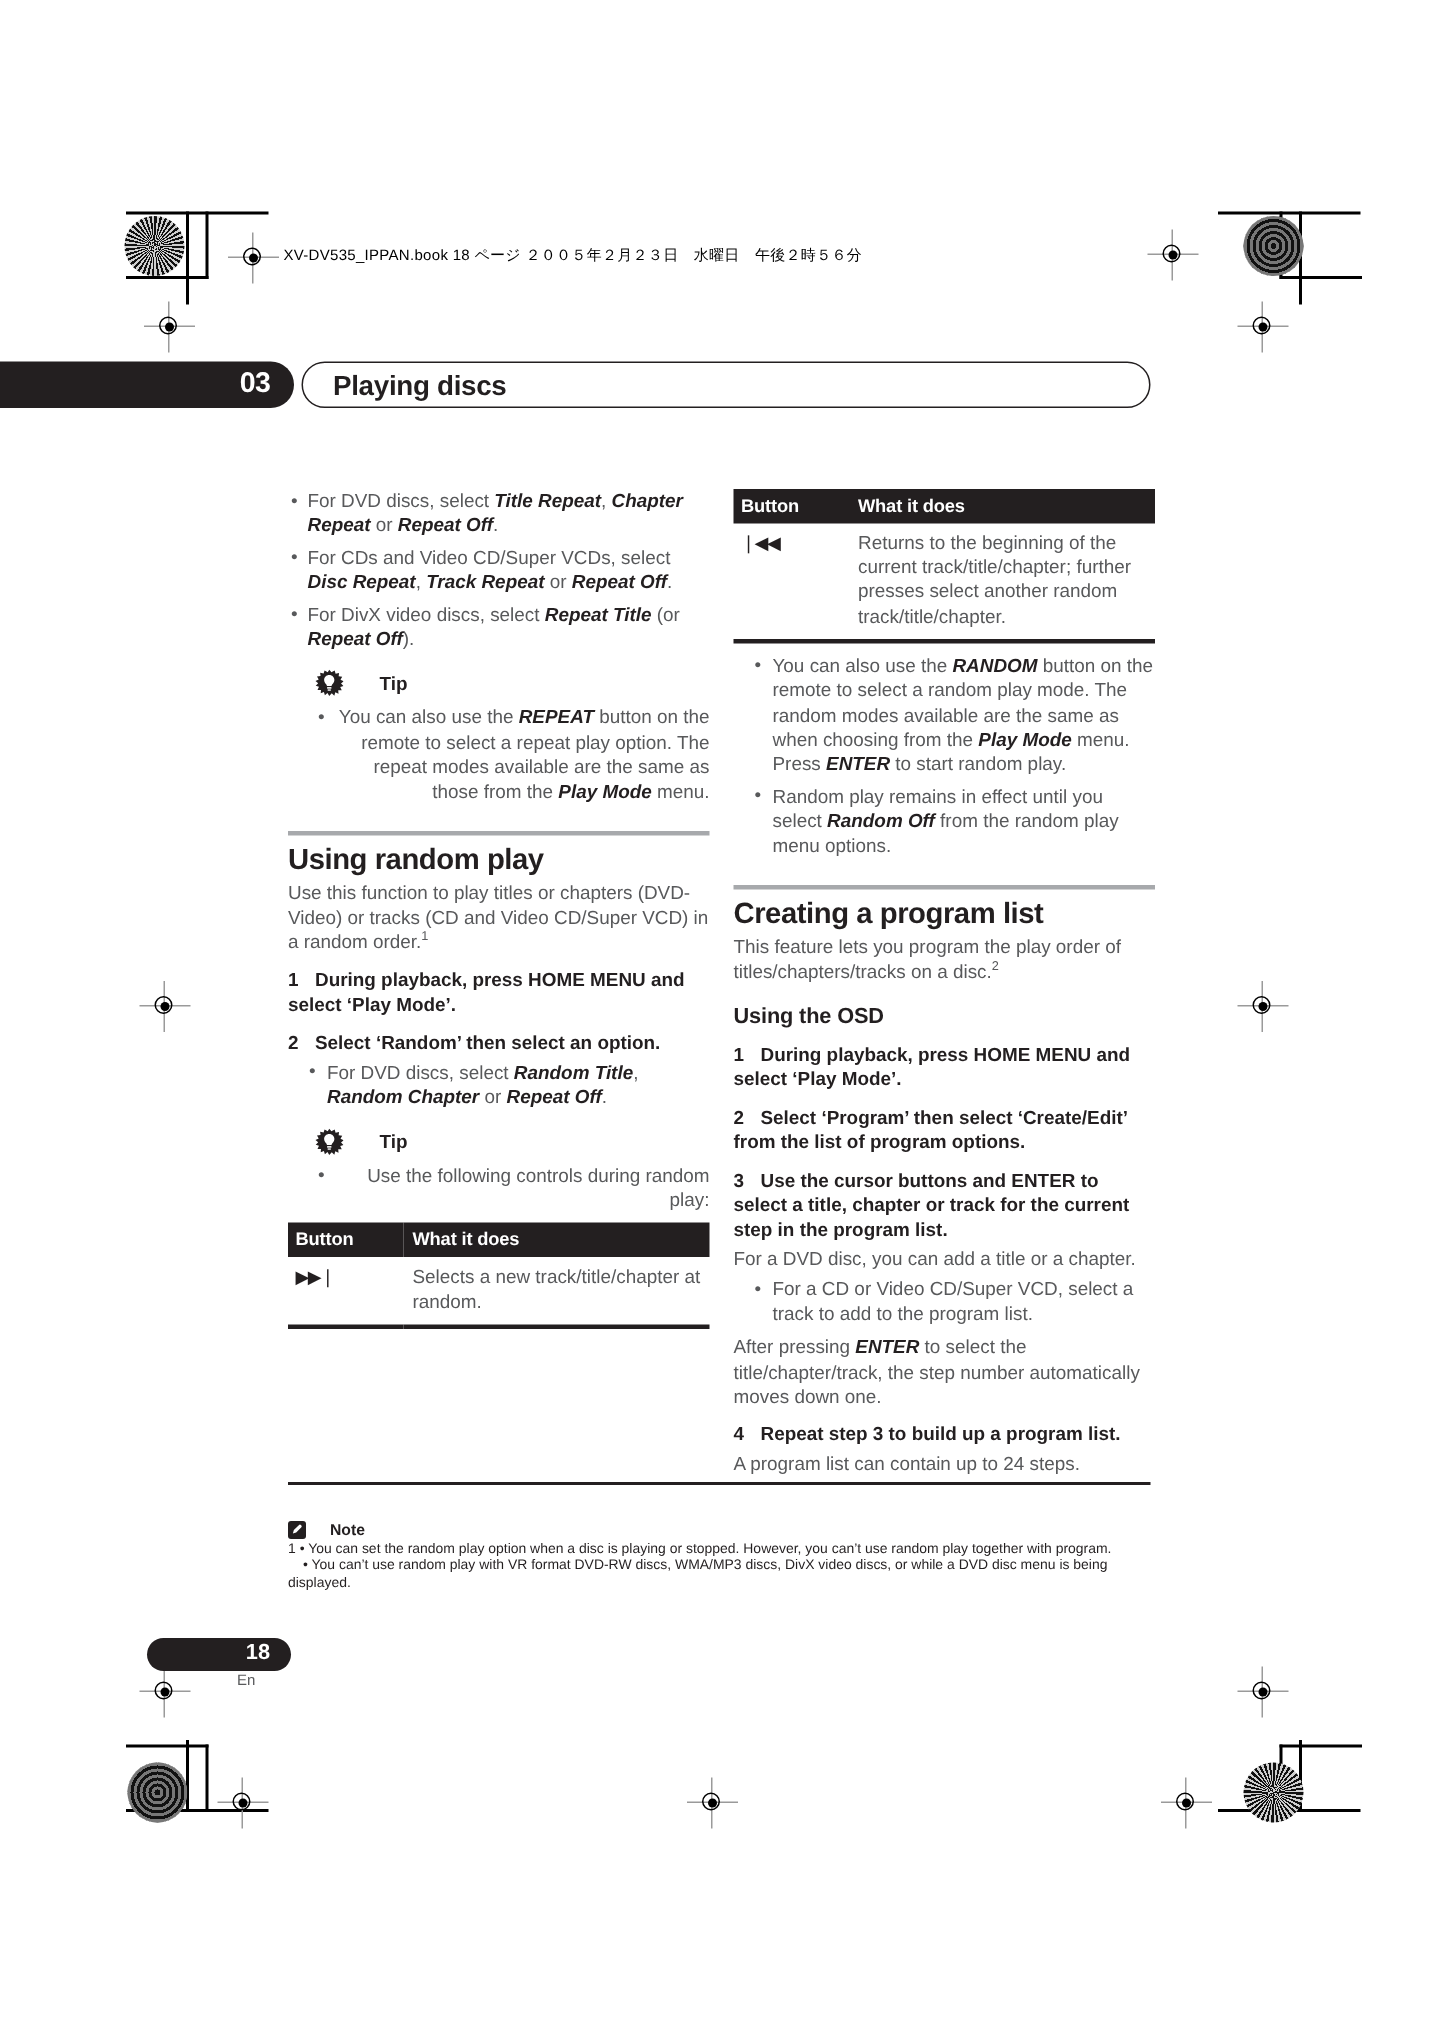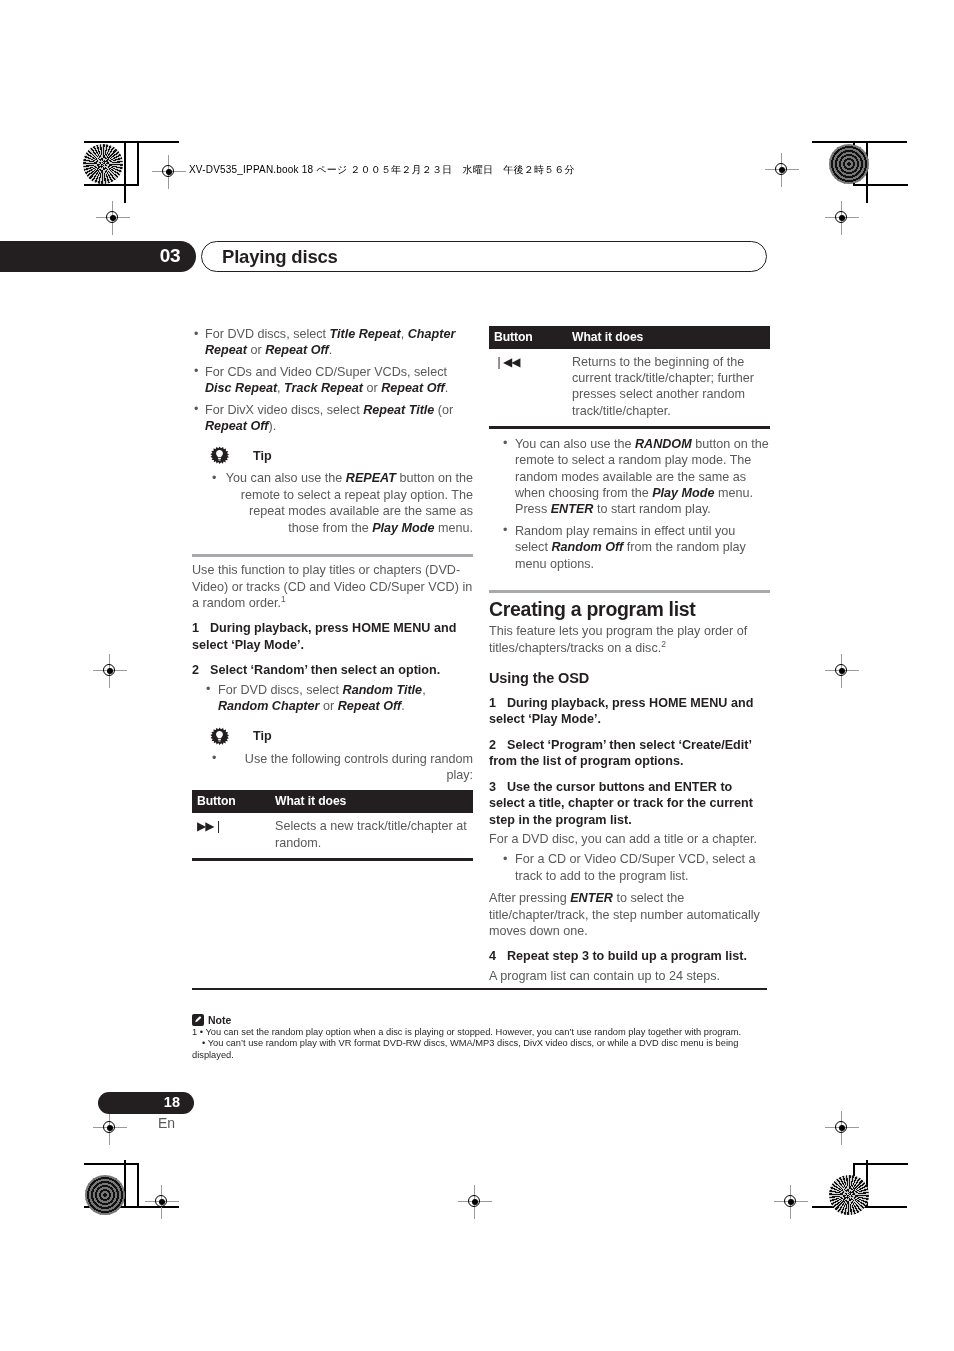--- a/index.html
+++ b/index.html
@@ -237,21 +237,21 @@
   
   .note-zone {
     position: absolute;
     left: 192px; top: 988px;
     width: 575px;
   }
   .note-rule-top {
     height: 1.6px; background: #231f20; margin-bottom: 4px;
   }
   .note-head {
-    display: flex; align-items: flex-end; gap: 4px;
+    display: flex; align-items: flex-end; gap: 16px;
     margin-bottom: 1px;
     margin-top: 24px;
   }
   .note-icon { width: 12px; height: 12px; display: block; }
   .note-label {
     font-size: 10.5px; font-weight: bold; color: #231f20;
   }
   .fn-line {
     font-size: 9.3px;
     line-height: 11.6px;
@@ -271,21 +271,21 @@
   .pagenum {
     position: absolute;
     right: 14px; top: 2px;
     color: #fff;
     font-size: 14.5px;
     font-weight: bold;
   }
   .pagelang {
     position: absolute;
     left: 158px; top: 1115px;
-    font-size: 14px;
+    font-size: 10px;
     color: #58595b;
   }
 </style>
 </head>
 <body>
 
 <div>
 
   <div class="crop-line" style="left:84px;top:141px;width:95px;height:2px;"></div>
   <div class="crop-line" style="left:124px;top:141px;width:2px;height:62px;"></div>
@@ -406,20 +406,21 @@
       </svg>
       <span class="tip-label">Tip</span>
     </div>
     <ul class="bullets" id="left-tip1-bullets">
         <li><span>You can also use the </span><span class="bold">REPEAT</span><span> button on the remote to select a repeat play option. The repeat modes available are the same as those from the </span><span class="bold">Play Mode</span><span> menu.</span></li>
       </ul>
   </div>
 
   <div class="sec">
     <div class="sec-rule"></div>
+    <h2 class="sec-title">Using random play</h2>
     <p class="para">
       <span id="rand-intro"><span>Use this function to play titles or chapters (DVD-Video) or tracks (CD and Video CD/Super VCD) in a random order.</span></span><sup class="fn">1</sup>
     </p>
 
     <p class="step">
       <span class="n">1</span><span>During playback, press HOME MENU and select ‘Play Mode’.</span>
     </p>
 
     <p class="step">
       <span class="n">2</span><span>Select ‘Random’ then select an option.</span>

